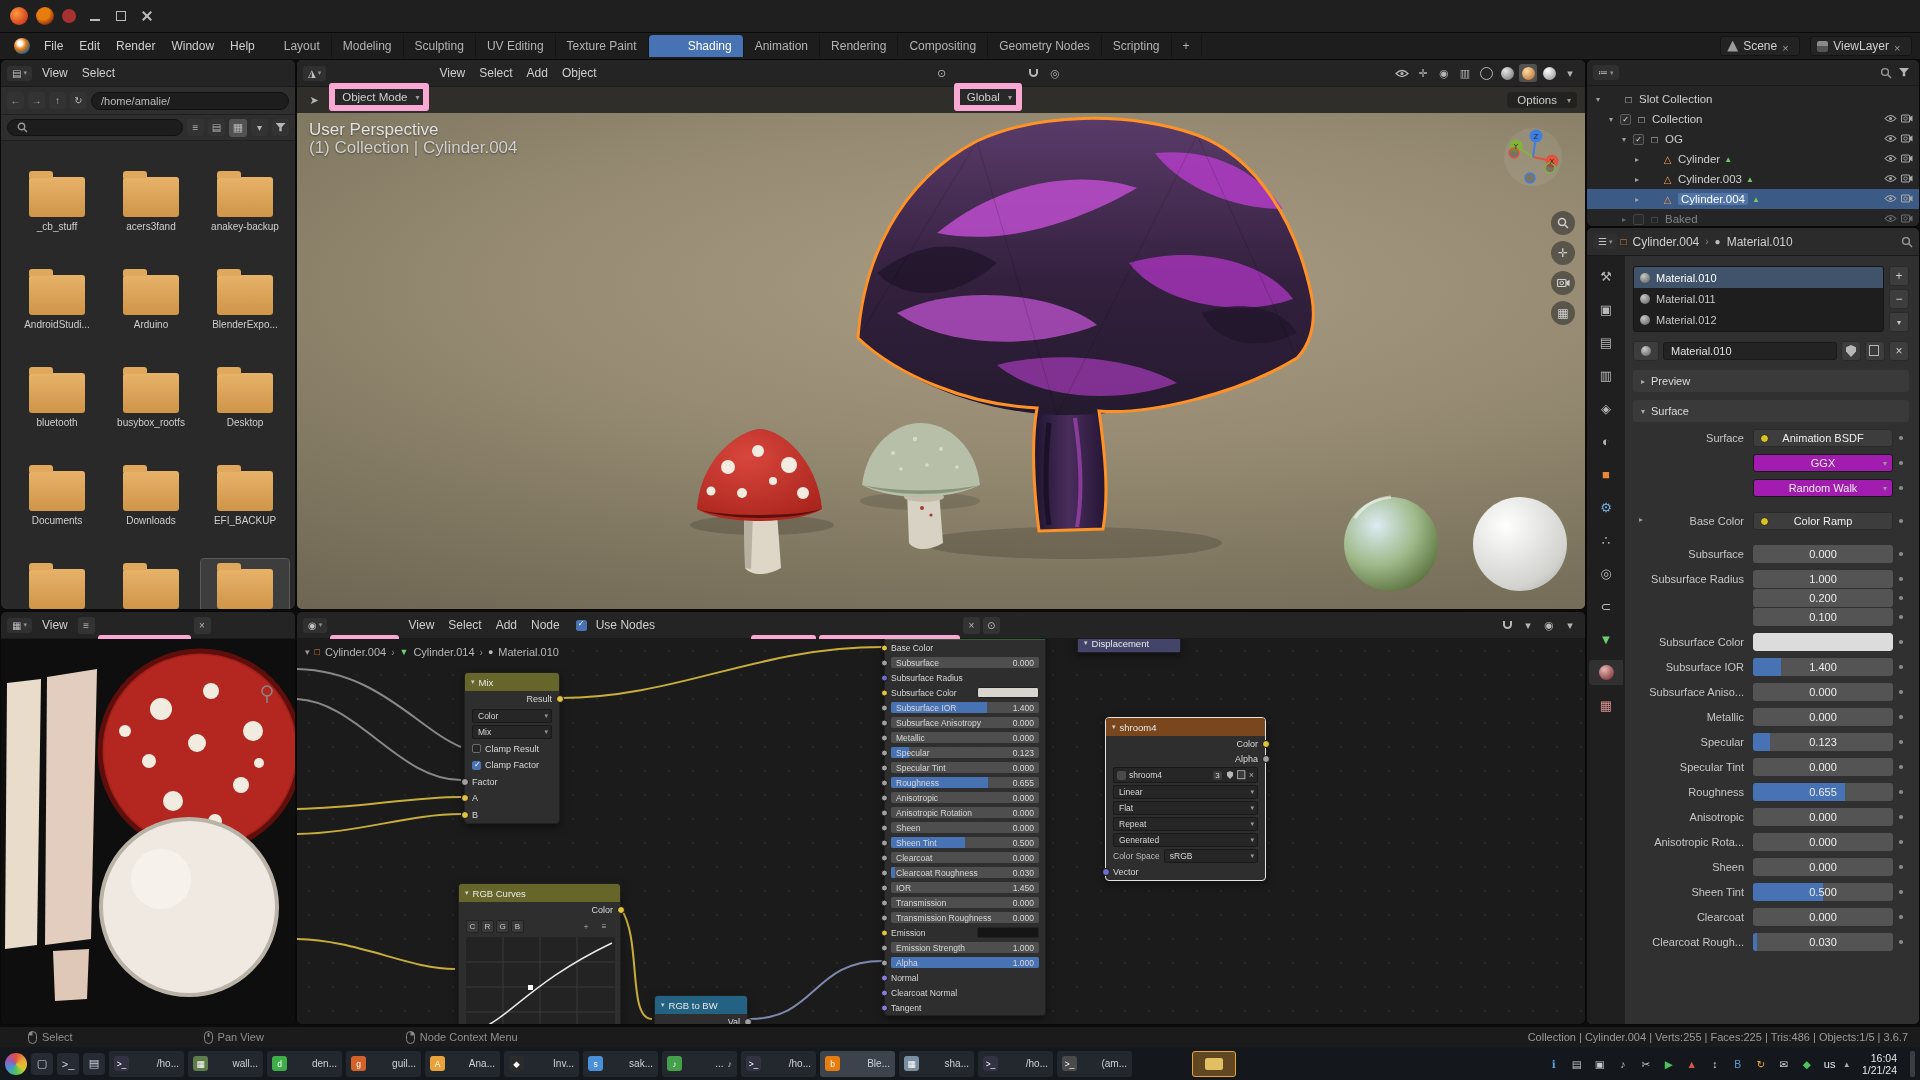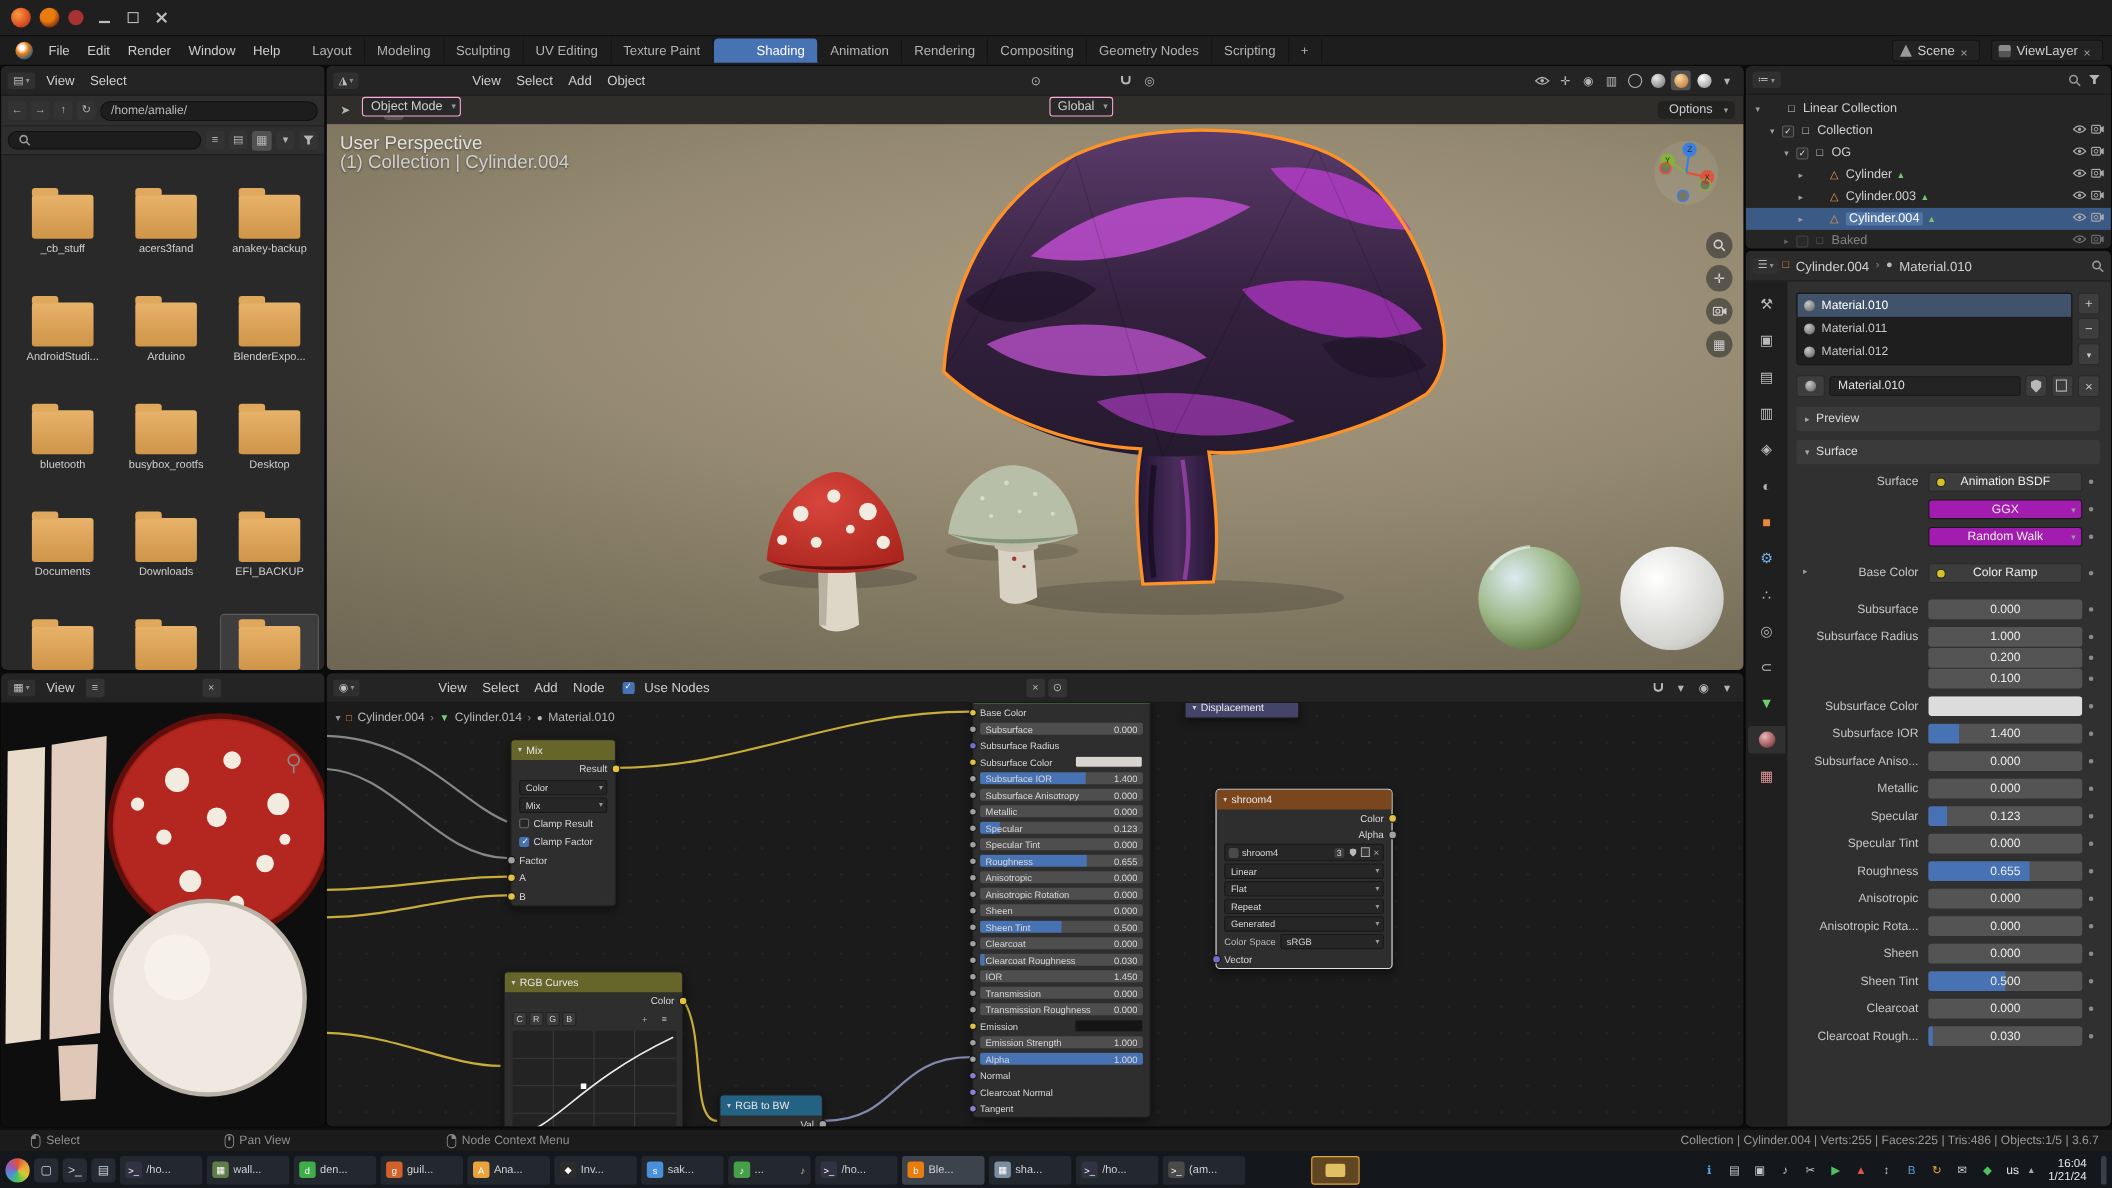--- a/index.html
+++ b/index.html
@@ -34,21 +34,21 @@
   .mi { width:11px; height:11px; display:inline-block; }
   .mi.scene { background:#9a9a9a; clip-path:polygon(50% 0,100% 100%,0 100%); }
   .mi.layers { background:linear-gradient(#8a8a8a 45%, #555 45%); border-radius:2px; }
   .mi.x { position:relative; } .mi.x::before { content:"×"; color:#9a9a9a; font-size:11px; line-height:11px; }
 
   
   .workspace { position:absolute; left:0; top:59px; width:1920px; height:967px; background:#0c0c0c; }
   .editor { position:absolute; border-radius:5px; overflow:hidden; outline:1px solid #090909; background:#2b2b2b; }
   .hdr { height:27px; background:#242424; display:flex; align-items:center; gap:3px; padding:0 6px; font-size:12px; color:#cfcfcf; position:relative; border-bottom:1px solid #1a1a1a; }
   .menu { padding:2px 7px; border-radius:3px; white-space:nowrap; }
-  .dd { background:#282828; border:1px solid #f9a8d4; border-radius:3px; padding:2px 16px 2px 7px; position:relative; white-space:nowrap; font-size:11.5px;margin-top:48px; }
+  .dd { background:#282828; border:6px solid #f9a8d4; border-radius:3px; padding:2px 16px 2px 7px; position:relative; white-space:nowrap; font-size:11.5px;margin-top:48px; }
   .dd::after { content:"▾"; position:absolute; right:4px; top:50%; transform:translateY(-50%); font-size:8px; color:#999; }
   .etype { display:flex; align-items:center; gap:2px; background:#303030; border-radius:3px; padding:2px 5px; }
   .etype .eg { font-size:10px; color:#c0c0c0; }
   .etype::after { content:"▾"; font-size:7px; color:#8f8f8f; }
   .ticon { width:17px; height:17px; border-radius:3px; background:#333; display:flex; align-items:center; justify-content:center; font-size:10px; color:#b5b5b5; }
   .spacer { flex:1; }
 
   
   .fb-toolbar { height:28px; background:#2e2e2e; display:flex; align-items:center; gap:4px; padding:0 6px; border-bottom:1px solid #1f1f1f; }
   .fb-filterrow { height:26px; background:#2e2e2e; display:flex; align-items:center; gap:4px; padding:0 6px; border-bottom:1px solid #1f1f1f; }
@@ -172,21 +172,21 @@
   .hint { display:flex; align-items:center; gap:5px; }
   .sb-right { margin-left:auto; padding-right:12px; color:#9a9a9a; }
 
   
   .taskbar { position:absolute; left:0; top:1047px; width:100%; height:33px; background:#14171c; display:flex; align-items:center; gap:4px; padding:0 5px; }
   .launch { width:22px; height:22px; border-radius:4px; display:flex; align-items:center; justify-content:center; font-size:11px; color:#cfd6e0; background:#262b33; }
   .launch.rainbow { border-radius:50%; background:conic-gradient(#e0533d,#e8a33d,#d8c82e,#4cc35e,#4a90d9,#9b59b6,#e0533d); }
   .tapp { width:75px; height:26px; background:#23272e; border-radius:3px; display:flex; align-items:center; gap:4px; padding:0 5px; font-size:10px; color:#cfd2d8; overflow:hidden; }
   .tapp.active { background:#3d434d; }
   .tapp .ai { width:15px; height:15px; border-radius:3px; flex:none; display:flex; align-items:center; justify-content:center; font-size:8.5px; color:#fff; }
-  .tapp .al { white-space:nowrap; overflow:hidden; flex:1; }
+  .tapp .al { white-space:nowrap; overflow:hidden; flex:1;text-align:right; }
   .tapp.audio::after { content:"♪"; font-size:9px; color:#9fd49f; }
   .winprev { width:44px; height:26px; margin-left:56px; background:rgba(160,110,40,.55); border:1px solid #e8a33d; border-radius:3px; display:flex; align-items:center; justify-content:center; }
   .winprev .ficonmini { width:18px; height:12px; background:#e0c063; border-radius:2px; }
   .tray { display:flex; align-items:center; gap:7px; margin-left:auto; }
   .trayic { width:16px; height:16px; display:flex; align-items:center; justify-content:center; font-size:10.5px; }
   .kbd { font-size:11px; color:#e6e6e6; padding:0 2px; }
   .clock { text-align:right; font-size:10.5px; line-height:12px; color:#e8e8e8; padding:0 6px; }
   .caretup { color:#aaa; font-size:9px; }
   .edge { width:5px; height:26px; background:#3a3f46; border-radius:2px; }
 
@@ -996,21 +996,21 @@
           </svg>
         <span class="iconbtn">
             <span style="width:10px;height:9px;background:#b5b5b5;clip-path:polygon(0 0,100% 0,62% 48%,62% 92%,38% 92%,38% 48%);"></span>
           </span>
       </div>
       <div class="ol-body">
           <div class="orow" style="padding-left: 6px;">
           <span class="oexp">▾</span>
           <span class="ocheck"></span>
           <span class="oicon" style="color: rgb(207, 207, 207);">□</span>
-          <span class="olabel">Linear Collection</span>
+          <span class="olabel">Slot Collection</span>
           <span class="oextra"></span>
           <span class="oflex"></span>
 
         </div>
           <div class="orow eye cam" style="padding-left: 19px;">
           <span class="oexp">▾</span>
           <span class="ocheck">✓</span>
           <span class="oicon" style="color: rgb(207, 207, 207);">□</span>
           <span class="olabel">Collection</span>
           <span class="oextra"></span>

